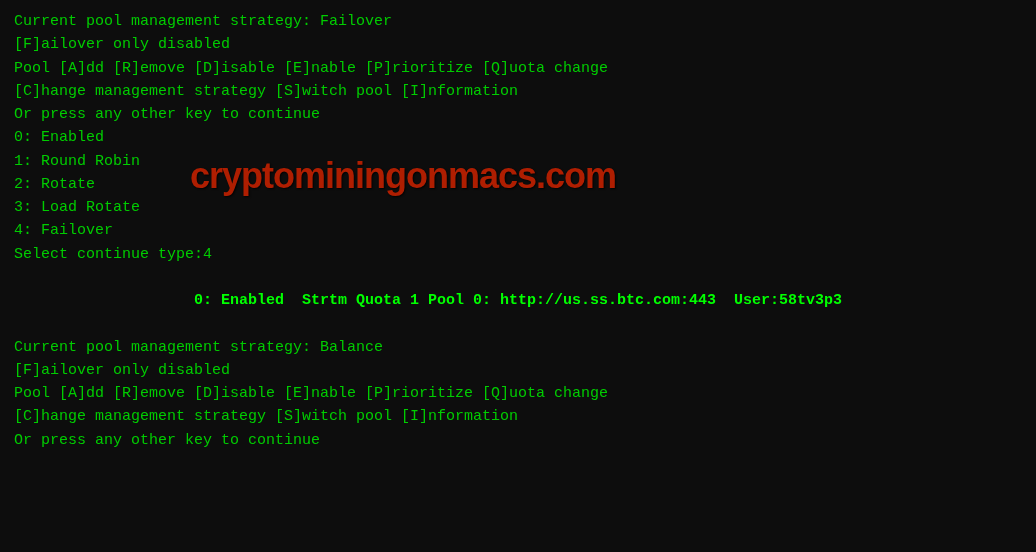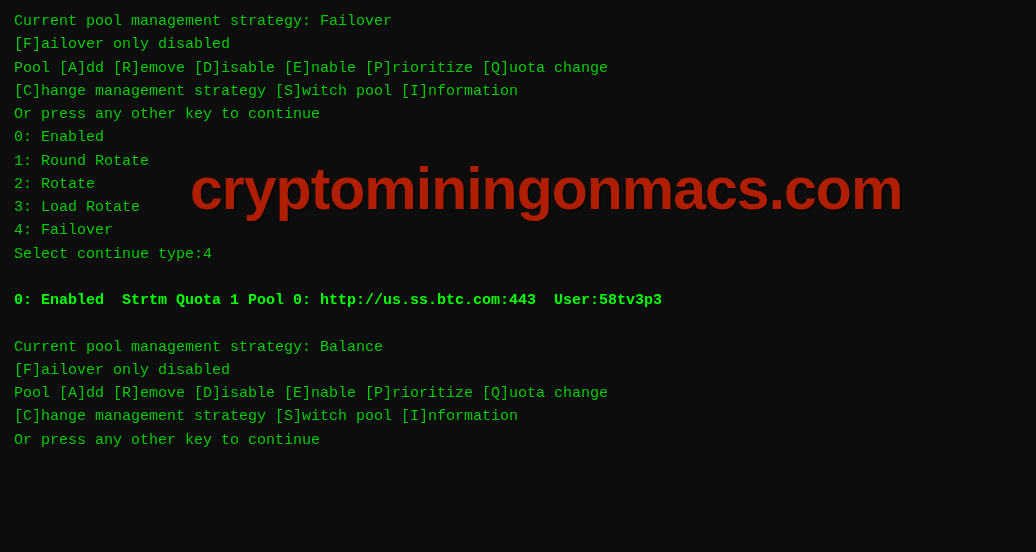--- a/index.html
+++ b/index.html
@@ -32,54 +32,55 @@
       white-space: pre;
       display: block;
     }
 
     .line-bold {
       color: #00ff00;
       font-weight: bold;
       line-height: 1.55;
       white-space: pre;
       display: block;
+      text-align: center;
     }
 
     .line-empty {
       display: block;
       height: 1.55em;
     }
 
     .watermark {
       position: absolute;
       top: 155px;
       left: 190px;
       font-family: Arial, sans-serif;
-      font-size: 59px;
+      font-size: 36px;
       font-weight: 900;
       color: #cc2200;
       opacity: 0.85;
       pointer-events: none;
       letter-spacing: -1px;
       text-shadow: 1px 1px 2px #000;
       z-index: 10;
     }
   </style>
 </head>
 <body>
 
 <div class="terminal">
   <div id="lines-container">
       <span class="line">Current pool management strategy: Failover</span>
       <span class="line">[F]ailover only disabled</span>
       <span class="line">Pool [A]dd [R]emove [D]isable [E]nable [P]rioritize [Q]uota change</span>
       <span class="line">[C]hange management strategy [S]witch pool [I]nformation</span>
       <span class="line">Or press any other key to continue</span>
       <span class="line">0: Enabled</span>
-      <span class="line">1: Round Rotate</span>
+      <span class="line">1: Round Robin</span>
       <span class="line">2: Rotate</span>
       <span class="line">3: Load Rotate</span>
       <span class="line">4: Failover</span>
       <span class="line">Select continue type:4</span>
       <span class="line-empty"></span>
       <span class="line-bold">0: Enabled  Strtm Quota 1 Pool 0: http://us.ss.btc.com:443  User:58tv3p3</span>
       <span class="line-empty"></span>
       <span class="line">Current pool management strategy: Balance</span>
       <span class="line">[F]ailover only disabled</span>
       <span class="line">Pool [A]dd [R]emove [D]isable [E]nable [P]rioritize [Q]uota change</span>

